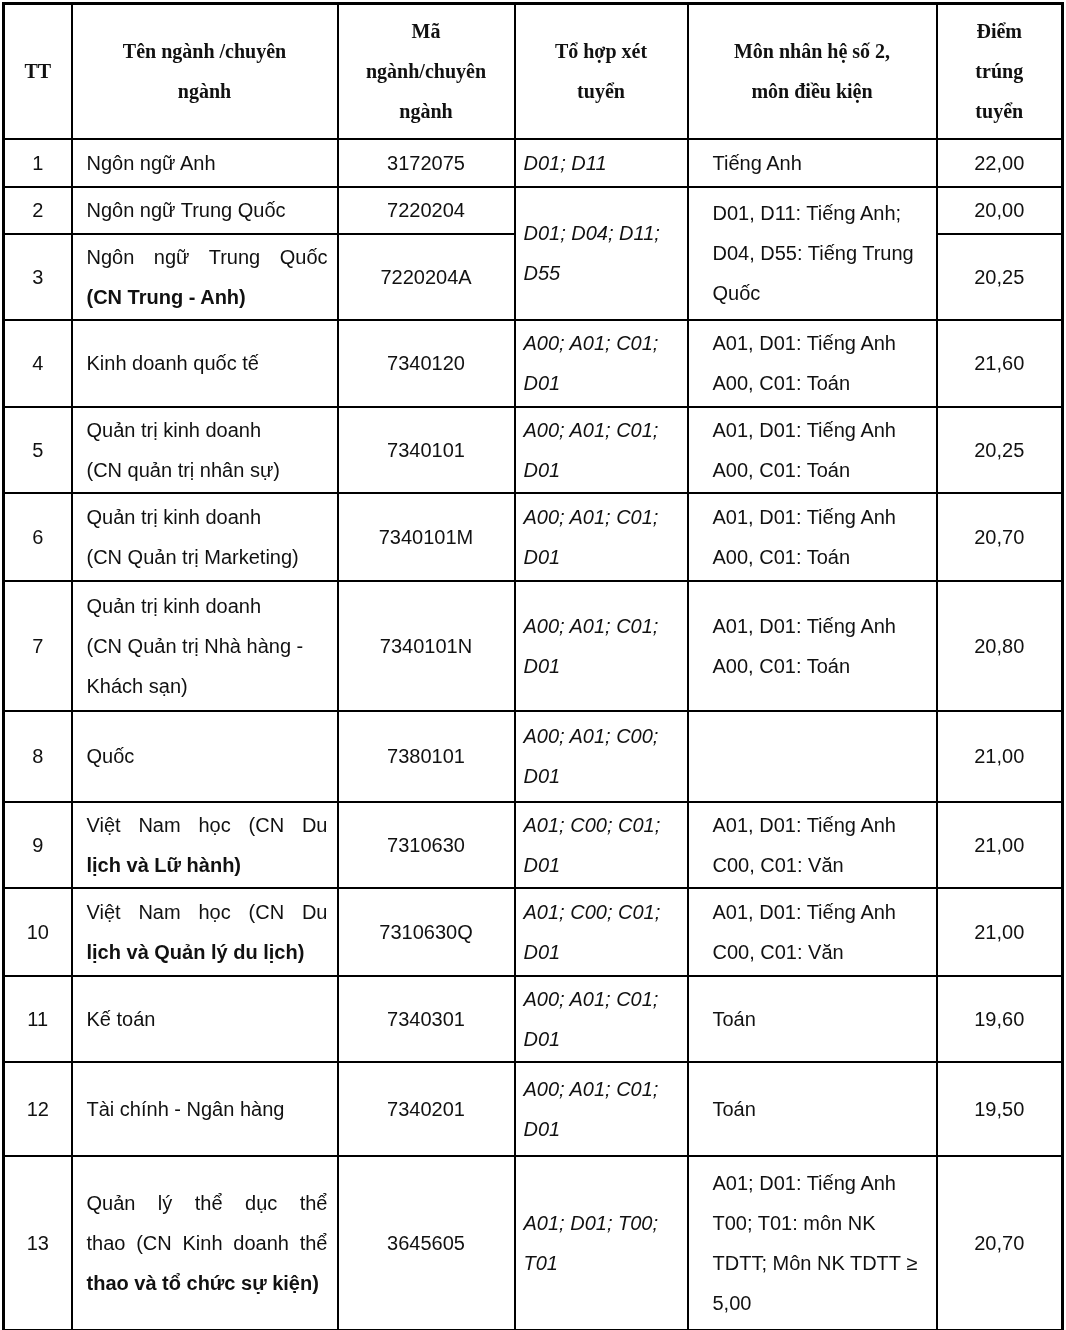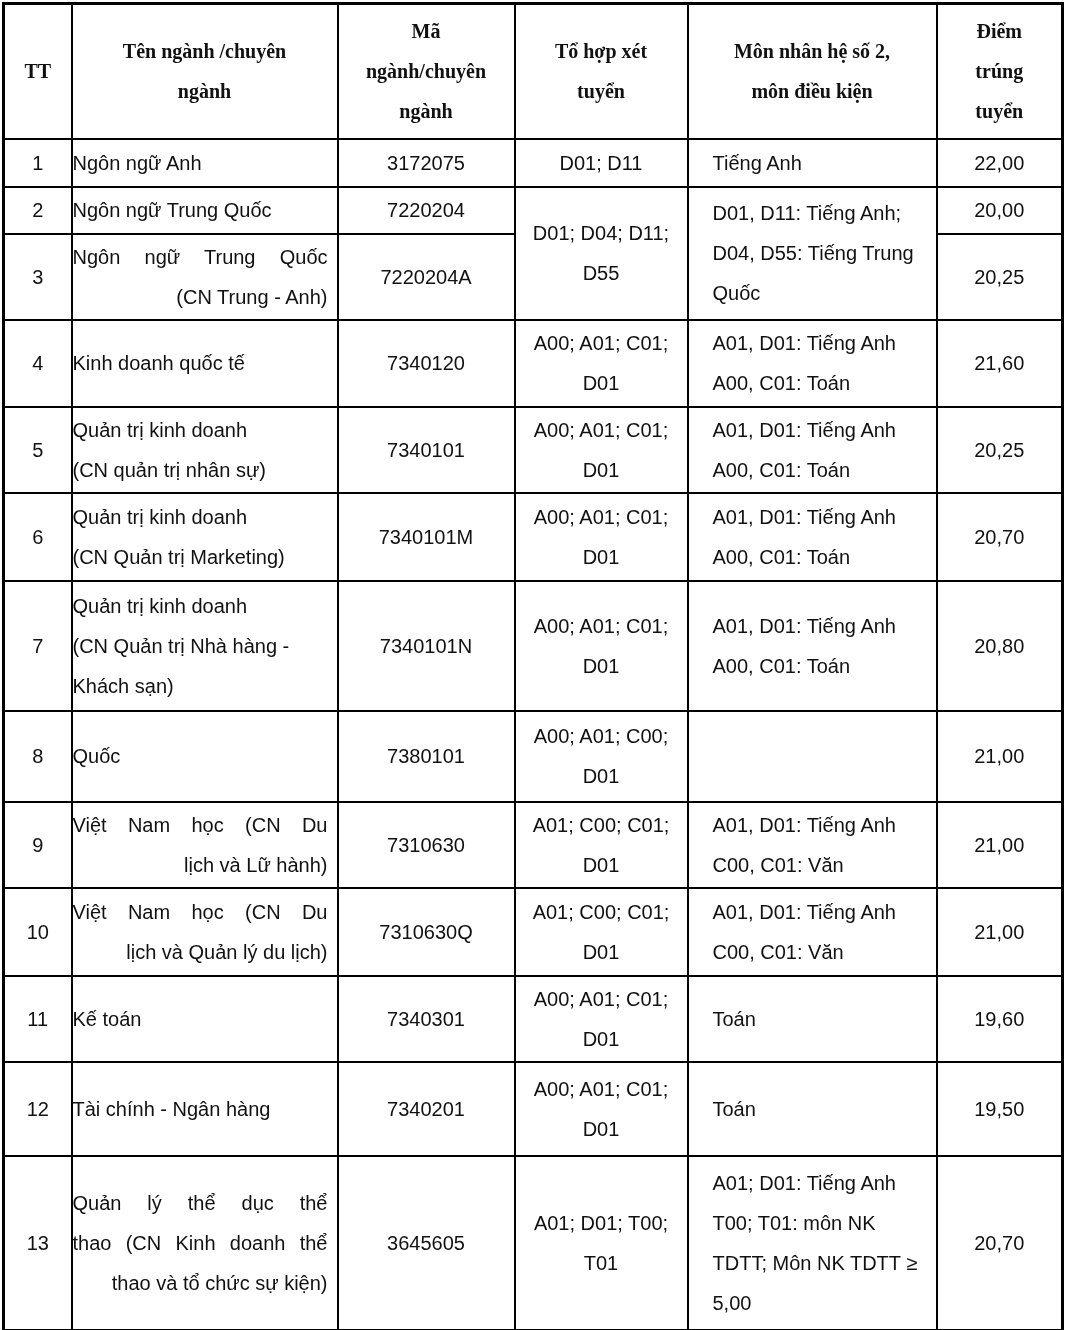--- a/index.html
+++ b/index.html
@@ -47,35 +47,35 @@
   tbody tr:nth-child(8)  { height: 91px; }
   tbody tr:nth-child(9)  { height: 85px; }
   tbody tr:nth-child(10) { height: 88px; }
   tbody tr:nth-child(11) { height: 86px; }
   tbody tr:nth-child(12) { height: 94px; }
   tbody tr:nth-child(13) { height: 175px; }
 
   td.c { text-align: center; }
   td.name {
     text-align: left;
-    padding: 2px 9px 2px 0;
+    padding: 2px 9px 2px 14px;
     white-space: pre-line;
   }
   td.subject {
     text-align: left;
     padding: 2px 10px 2px 24px;
     white-space: pre-line;
   }
   td.combo {
-    text-align: center;
-    white-space: pre-line;
+    white-space: pre-line;
+    font-style: italic;
   }
   
   .jl { text-align: justify; text-align-last: justify; }
-  .ll { text-align: right; }
+  .ll { text-align: left; font-weight: bold; }
 </style>
 </head>
 <body>
 
 <main>
   <table class="adm">
     <colgroup>
       <col style="width:68px">
       <col style="width:266px">
       <col style="width:177px">

